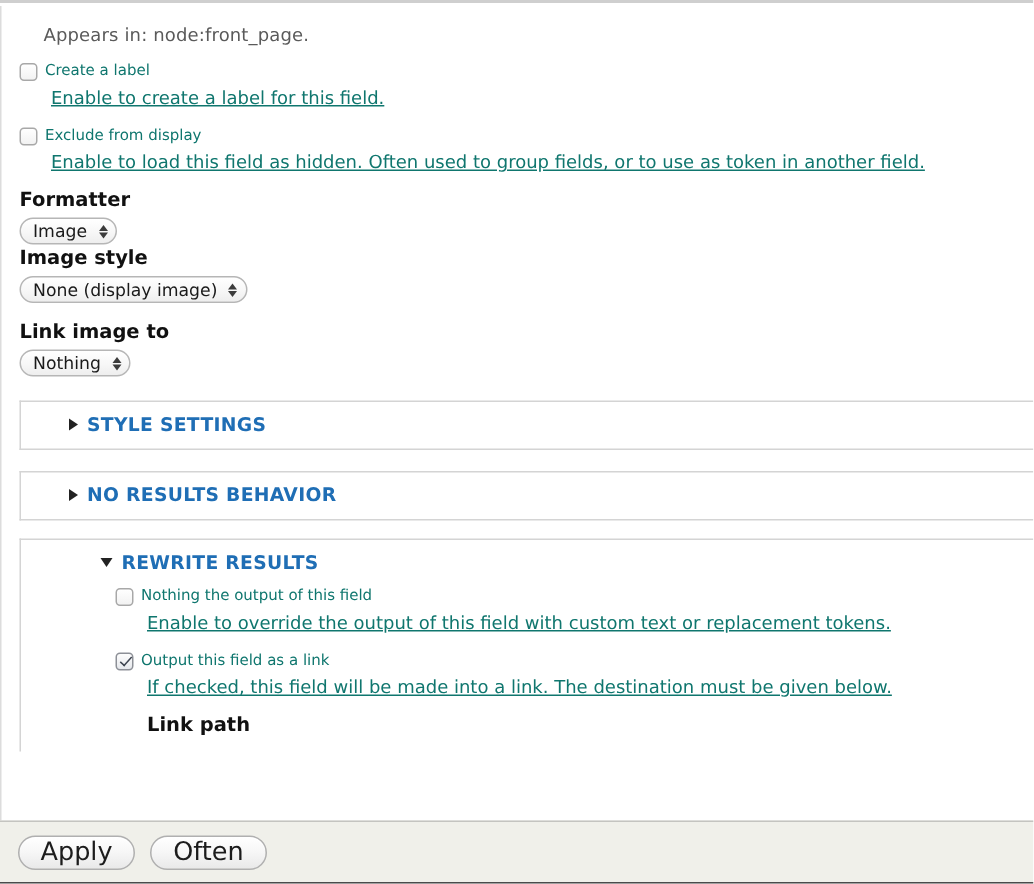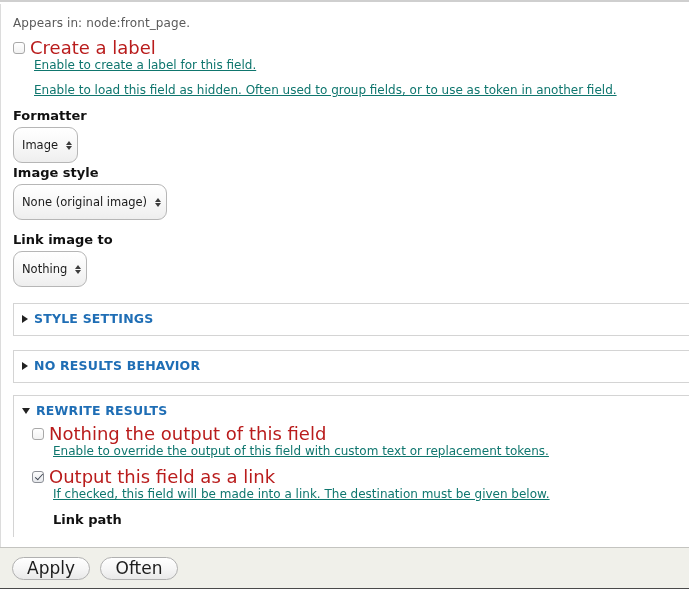--- a/index.html
+++ b/index.html
@@ -40,38 +40,38 @@
   }
 
   .pad {
     padding: 10px 12px 0 12px;
   }
 
   
   .appears-in {
     color: #5a5a5a;
     font-size: 12px;
-    margin: 2px 0 10px 0;
+    margin: 2px 0 10px 16px;
     letter-spacing: 0.1px;
   }
 
   .form-item {
     margin: 0 0 10px 0;
   }
 
   .cb-row {
     display: flex;
     align-items: center;
     gap: 5px;
     margin: 0 0 2px 0;
   }
 
   .cb-label {
-    font-size: 18px;
-    color: #b91c1c;
+    font-size: 10px;
+    color: #0f766e;
     line-height: 15px;
     white-space: nowrap;
   }
 
   .description {
     color: #0f766e;
     font-size: 12px;
     margin: 3px 0 0 21px;
     line-height: 15px;
     text-decoration: underline;
@@ -112,21 +112,21 @@
     border: solid #3d4450;
     border-width: 0 1.8px 1.8px 0;
     transform: rotate(42deg);
   }
 
   
   .select {
     display: inline-flex;
     align-items: center;
     justify-content: space-between;
-    height: 36px;
+    height: 18px;
     border: 1px solid #b6b6b6;
     border-radius: 9px;
     background: linear-gradient(to bottom, #ffffff 0%, #f7f7f7 55%, #eeeeee 100%);
     padding: 0 5px 0 8px;
     box-sizing: border-box;
     font-size: 11.5px;
     color: #1a1a1a;
     gap: 7px;
     line-height: 16px;
     white-space: nowrap;
@@ -152,21 +152,21 @@
   
   .fieldset {
     border-top: 1px solid #d4d4d4;
     border-bottom: 1px solid #d4d4d4;
     border-left: 1px solid #d4d4d4;
     border-right: 0;
     background: #ffffff;
     margin: 0 0 12px 0;
     box-sizing: border-box;
   }
-  .fieldset.collapsed { height: 33px; }
+  .fieldset.collapsed { height: 33px; padding-left: 24px; }
   .fieldset-legend {
     display: flex;
     align-items: center;
     gap: 6px;
     padding: 8px 0 8px 8px;
     cursor: pointer;
     user-select: none;
   }
   .fieldset-title {
     color: #1f6eb5;
@@ -238,38 +238,42 @@
 
       <div class="form-item">
         <div class="cb-row">
           <span class="checkbox"></span>
           <span class="cb-label">Create a label</span>
         </div>
         <div class="description">Enable to create a label for this field.</div>
       </div>
 
       <div class="form-item">
+        <div class="cb-row">
+          <span class="checkbox"></span>
+          <span class="cb-label">Exclude from display</span>
+        </div>
         <div class="description">Enable to load this field as hidden. Often used to group fields, or to use as token in another field.</div>
       </div>
 
       <div class="form-item" style="margin-bottom:2px;">
         <span class="field-label">Formatter</span>
         <span class="select">
           <span class="sel-text">Image</span>
           <span class="stepper">
             <i class="up"></i>
               <i class="down"></i>
           </span>
         </span>
       </div>
 
       <div class="form-item" style="margin-bottom:12px;">
         <span class="field-label">Image style</span>
         <span class="select">
-          <span class="sel-text">None (original image)</span>
+          <span class="sel-text">None (display image)</span>
           <span class="stepper">
             <i class="up"></i>
               <i class="down"></i>
           </span>
         </span>
       </div>
 
       <div class="form-item" style="margin-bottom:16px;">
         <span class="field-label">Link image to</span>
         <span class="select">
@@ -290,21 +294,21 @@
       </div>
     </div>
 
     <div class="fieldset collapsed" style="margin-left:12px; margin-top:14px;">
       <div class="fieldset-legend">
         <span class="tri right"></span>
         <span class="fieldset-title">NO RESULTS BEHAVIOR</span>
       </div>
     </div>
 
-    <div class="fieldset" style="margin-left:12px; margin-top:1px; border-bottom:0;">
+    <div class="fieldset" style="margin-left:12px; margin-top:1px; border-bottom:0;padding-left:45px;">
       <div class="fieldset-legend">
         <span class="tri down"></span>
         <span class="fieldset-title">REWRITE RESULTS</span>
       </div>
 
       <div class="fieldset-body">
 
         <div class="form-item">
           <div class="cb-row">
             <span class="checkbox"></span>

